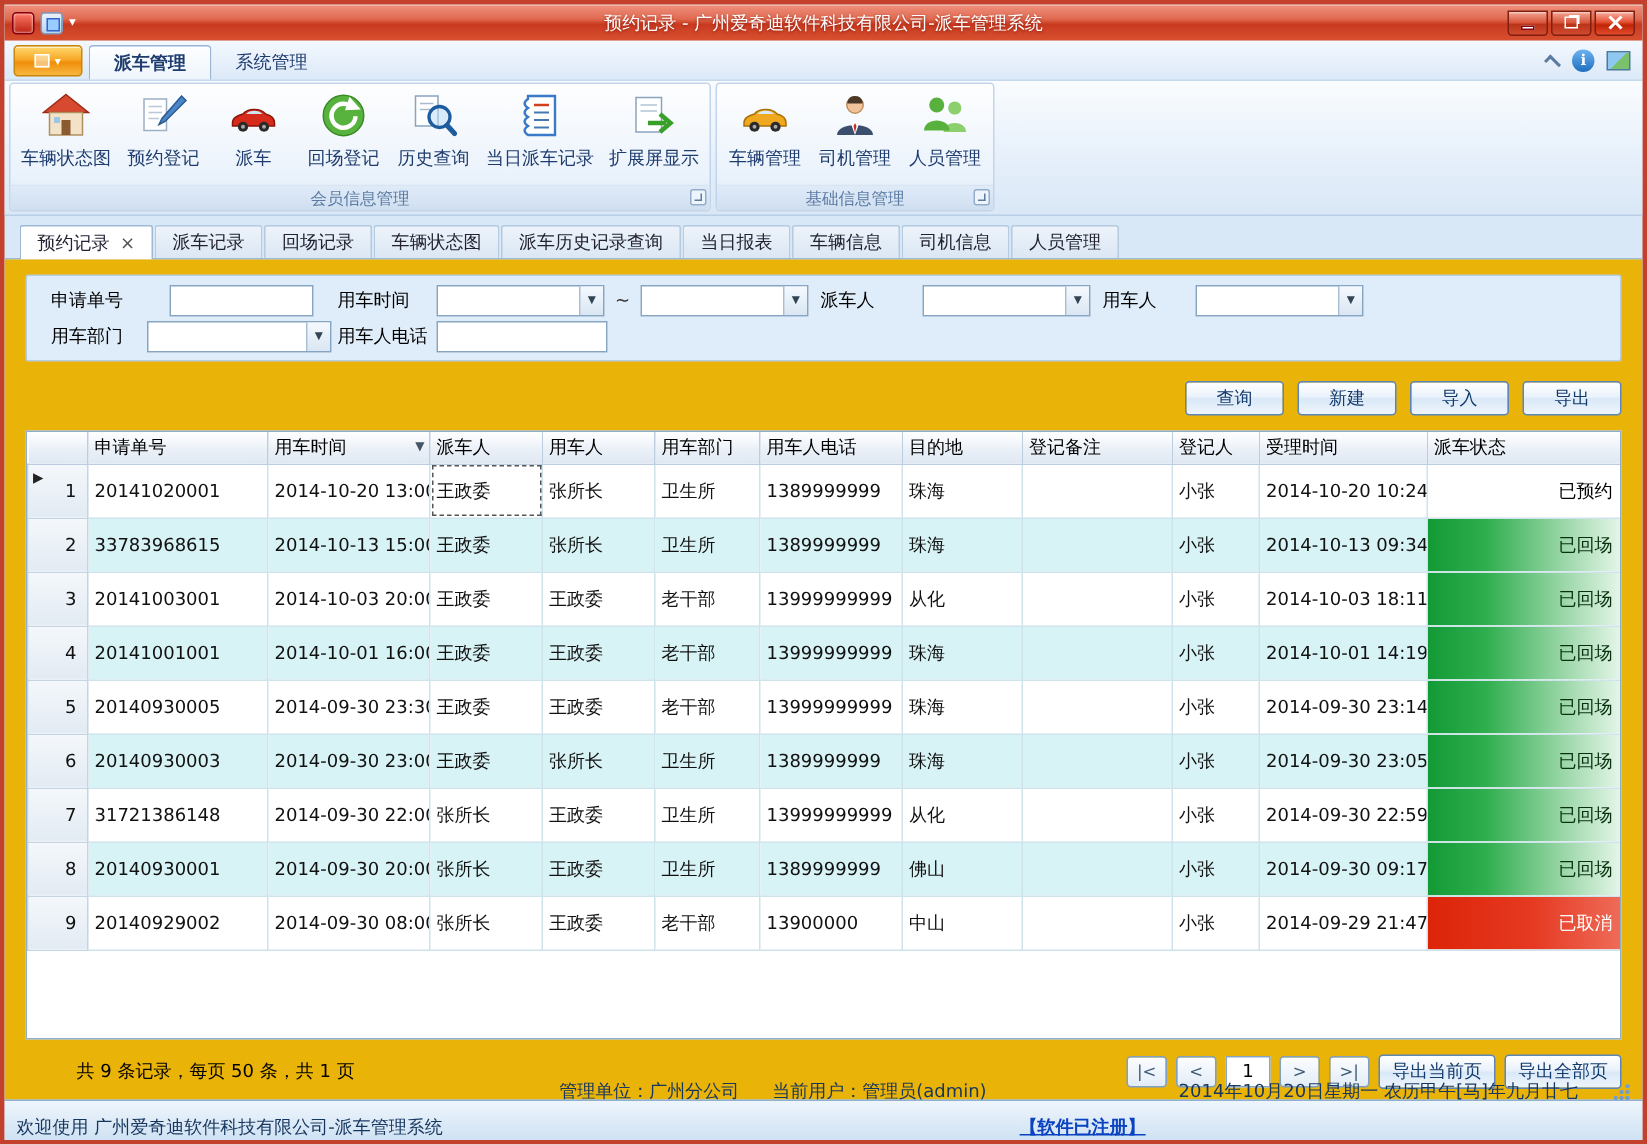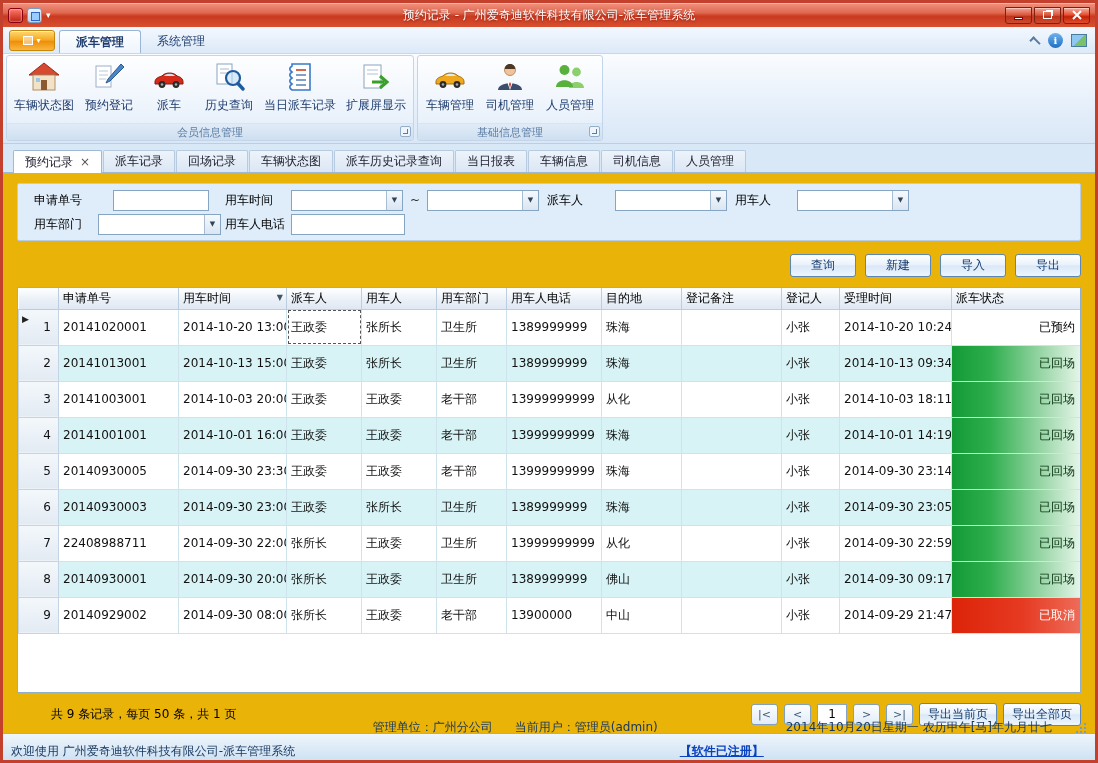--- a/index.html
+++ b/index.html
@@ -184,20 +184,30 @@
                 <svg viewBox="0 0 32 32">
                   <path d="M2 21 C2 17 6 16 9 15 C12 11 21 11 24 15 C28 16 30 18 30 21 L30 23 L2 23 Z" fill="#d62b1a" stroke="#8a1508"></path>
                   <path d="M11 15 C13 12 20 12 22 15 Z" fill="#cfe2f0"></path>
                   <circle cx="9" cy="23.5" r="3.4" fill="#2a2a2a"></circle>
                   <circle cx="23" cy="23.5" r="3.4" fill="#2a2a2a"></circle>
                   <circle cx="9" cy="23.5" r="1.3" fill="#aaa"></circle>
                   <circle cx="23" cy="23.5" r="1.3" fill="#aaa"></circle>
                 </svg>
               </div>
               <div class="rlabel">派车</div>
+            </div>
+            <div class="ritem">
+              <div class="icon32">
+                <svg viewBox="0 0 32 32">
+                  <circle cx="16" cy="16" r="13.5" fill="#58b33e" stroke="#3a8a28"></circle>
+                  <path d="M22.5 11.5 A8 8 0 1 0 24 16.5" fill="none" stroke="#fff" stroke-width="3"></path>
+                  <polygon points="20,3.5 27.5,12 17,12.5" fill="#fff"></polygon>
+                </svg>
+              </div>
+              <div class="rlabel">回场登记</div>
             </div>
             <div class="ritem">
               <div class="icon32">
                 <svg viewBox="0 0 32 32">
                   <rect x="4" y="3" width="15" height="20" fill="#fff" stroke="#8aa4c0"></rect>
                   <line x1="7" y1="8" x2="16" y2="8" stroke="#aabccc"></line>
                   <line x1="7" y1="12" x2="16" y2="12" stroke="#aabccc"></line>
                   <circle cx="20" cy="17" r="7" fill="rgba(190,220,245,.55)" stroke="#1f5c9e" stroke-width="2.2"></circle>
                   <line x1="25" y1="22.5" x2="30" y2="28" stroke="#1f5c9e" stroke-width="3.4" stroke-linecap="round"></line>
                 </svg>
@@ -406,21 +416,21 @@
               <td>珠海</td>
               <td></td>
               <td>小张</td>
               <td>2014-10-20 10:24</td>
               <td class="status-cell">
                 <div class="status-inner status-reserved">已预约</div>
               </td>
             </tr>
             <tr class="alt">
               <td class="ind"><span>2</span></td>
-              <td>20141013001</td>
+              <td>33783968615</td>
               <td>2014-10-13 15:00</td>
               <td>王政委</td>
               <td>张所长</td>
               <td>卫生所</td>
               <td>1389999999</td>
               <td>珠海</td>
               <td></td>
               <td>小张</td>
               <td>2014-10-13 09:34</td>
               <td class="status-cell">
@@ -486,21 +496,21 @@
               <td>珠海</td>
               <td></td>
               <td>小张</td>
               <td>2014-09-30 23:05</td>
               <td class="status-cell">
                 <div class="status-inner status-returned">已回场</div>
               </td>
             </tr>
             <tr>
               <td class="ind"><span>7</span></td>
-              <td>22408988711</td>
+              <td>31721386148</td>
               <td>2014-09-30 22:00</td>
               <td>张所长</td>
               <td>王政委</td>
               <td>卫生所</td>
               <td>13999999999</td>
               <td>从化</td>
               <td></td>
               <td>小张</td>
               <td>2014-09-30 22:59</td>
               <td class="status-cell">

